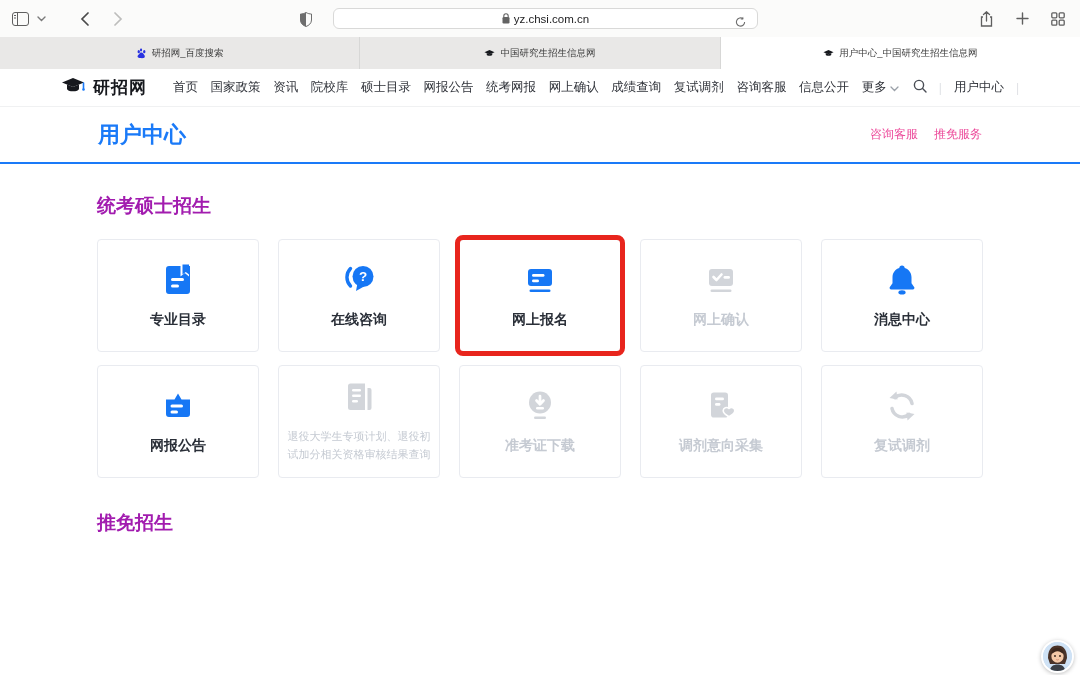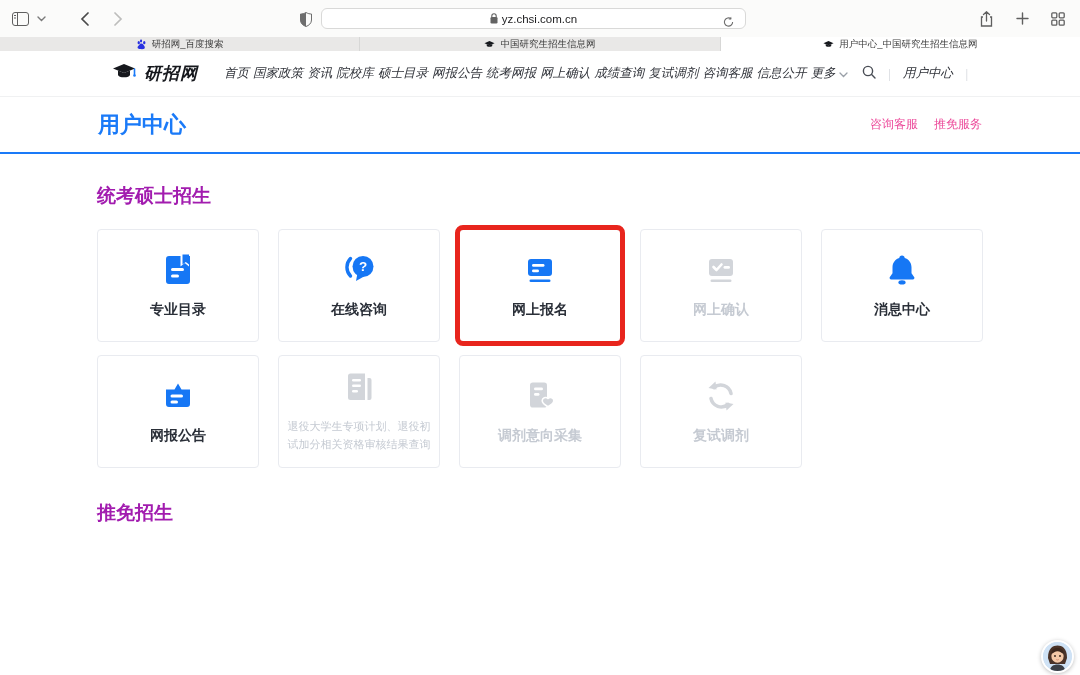--- a/index.html
+++ b/index.html
@@ -7,41 +7,41 @@
   body {
     font-family:"Liberation Sans", sans-serif;
     background:#ffffff; overflow:hidden; position:relative;
   }
   
   .toolbar { height:37px; background:#fbfbfa; position:relative; }
   .tb-left { position:absolute; left:10px; top:0; height:37px; display:flex; align-items:center; gap:14px; }
   .tb-icon { display:inline-flex; align-items:center; justify-content:center; width:20px; height:20px; cursor:default; }
   .shield { position:absolute; left:296px; top:9px; }
   .address-bar {
-    position:absolute; left:321px; top:8px; width:425px; height:21px;
+    position:absolute; left:333px; top:8px; width:425px; height:21px;
     background:#ffffff; border:1px solid #d9d9d8; border-radius:6px;
     display:flex; align-items:center; justify-content:center; font-size:11.5px; color:#1d1d1f;
   }
   .address-bar .lock { margin-right:4px; display:inline-flex; }
   .address-bar .reload { position:absolute; right:7px; top:3px; }
   .tb-right { position:absolute; right:12px; top:0; height:37px; display:flex; align-items:center; gap:16px; }
   
-  .tab-bar { height:14px; display:flex; background:#ececeb; }
+  .tab-bar { height:32px; display:flex; background:#ececeb; }
   .tab {
     flex:1; display:flex; align-items:center; justify-content:center; gap:5px;
     font-size:9.5px; color:#3c3c3c; background:#e9e8e7; border-right:1px solid #d7d7d6;
     overflow:hidden; white-space:nowrap;
   }
   .tab:last-child { border-right:none; }
   .tab.active { background:#ffffff; }
   .tab-icon { display:inline-flex; width:11px; height:11px; align-items:center; justify-content:center; }
   
   .site-nav {
-    height:46px; display:flex; align-items:center; padding:0 112px;
-    border-bottom:1px solid #f0f1f2; background:#fff;font-style:italic;
+    height:38px; display:flex; align-items:center; padding:0 61px;
+    border-bottom:1px solid #f0f1f2; background:#fff;
   }
   .logo { display:flex; align-items:center; gap:6px; margin-right:26px; }
   .logo-text { font-size:17px; font-weight:bold; color:#16181d; letter-spacing:1px; }
   .nav-menu { display:flex; align-items:center; gap:1px; flex:1; justify-content:space-between; }
   .nav-item { font-size:12.5px; color:#30333a; cursor:pointer; white-space:nowrap; }
   .nav-more { display:inline-flex; align-items:center; gap:3px; }
   .nav-sep { color:#e0e2e6; font-size:12px; }
   .nav-right { display:flex; align-items:center; gap:12px; margin-left:14px; }
   
   .page-header {
@@ -311,20 +311,31 @@
             <rect x="11" y="15.5" width="9" height="2.6" rx="1.3" fill="#fff"></rect>
             <rect x="11" y="21" width="6" height="2.6" rx="1.3" fill="#fff"></rect>
             <path d="M26.5 9 h2 a2 2 0 0 1 2 2 v18 a2 2 0 0 1-2 2 h-2 z" fill="#d2d5da"></path>
           </svg>
         </span>
         <span class="c-label small">退役大学生专项计划、退役初试加分相关资格审核结果查询</span>
       </div>
       <div class="card disabled">
         <span class="c-icon">
           <svg width="36" height="36" viewBox="0 0 36 36">
+            <circle cx="18" cy="14.5" r="11" fill="#d2d5da"></circle>
+            <path d="M18 8 v7.5 M14.5 12.5 l3.5 3.8 3.5-3.8" fill="none" stroke="#fff" stroke-width="2.7" stroke-linecap="round" stroke-linejoin="round"></path>
+            <rect x="14" y="19" width="8" height="2.6" rx="1.3" fill="#fff"></rect>
+            <rect x="12" y="28.5" width="12" height="2.6" rx="1.3" fill="#d2d5da"></rect>
+          </svg>
+        </span>
+        <span class="c-label">准考证下载</span>
+      </div>
+      <div class="card disabled">
+        <span class="c-icon">
+          <svg width="36" height="36" viewBox="0 0 36 36">
             <rect x="8" y="4.5" width="17" height="25" rx="2.8" fill="#d2d5da"></rect>
             <rect x="12" y="9.5" width="9" height="2.8" rx="1.4" fill="#fff"></rect>
             <rect x="12" y="15" width="5.5" height="2.8" rx="1.4" fill="#fff"></rect>
             <path d="M26 20.5 c-2.2-2.1-5.8-.7-5.8 2.2 0 2.4 2.9 4.3 5.8 6 2.9-1.7 5.8-3.6 5.8-6 0-2.9-3.6-4.3-5.8-2.2 z" fill="#d2d5da" stroke="#fff" stroke-width="1.6"></path>
           </svg>
         </span>
         <span class="c-label">调剂意向采集</span>
       </div>
       <div class="card disabled">
         <span class="c-icon">

